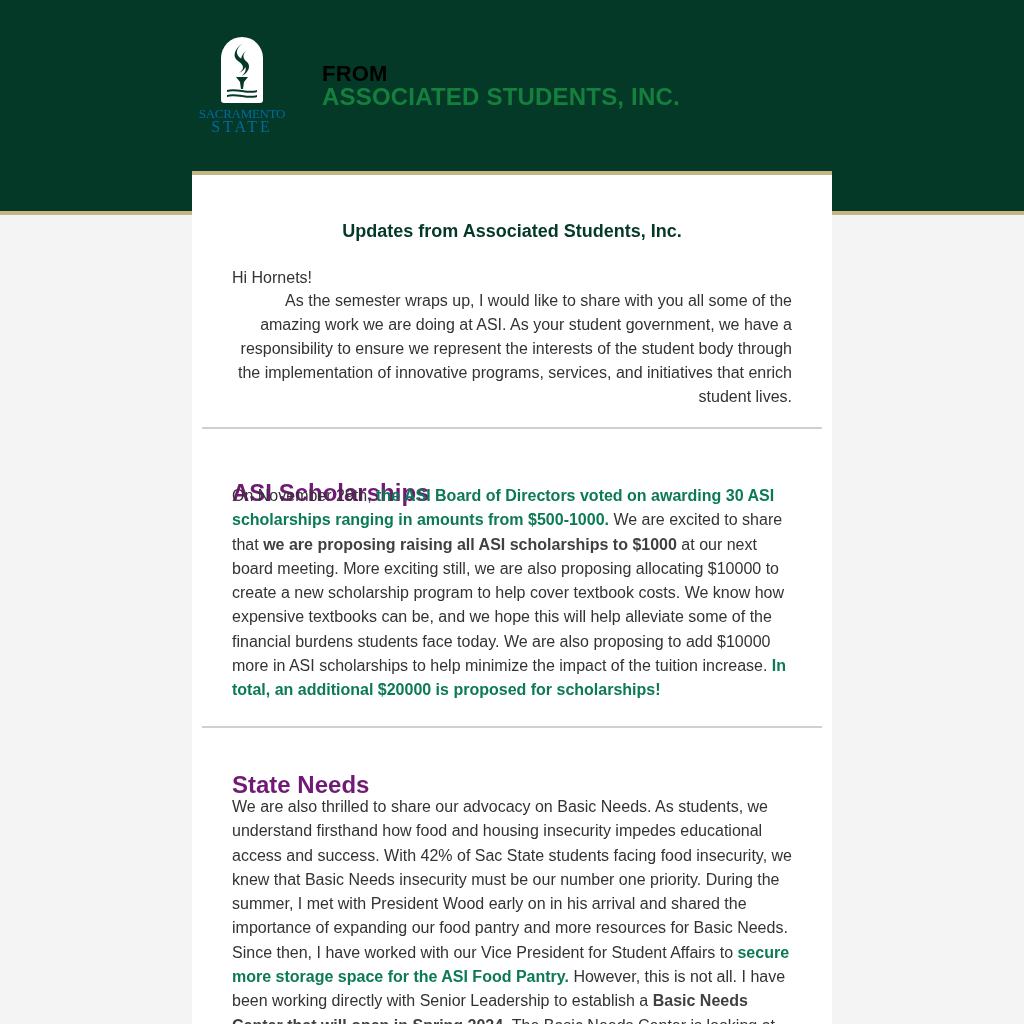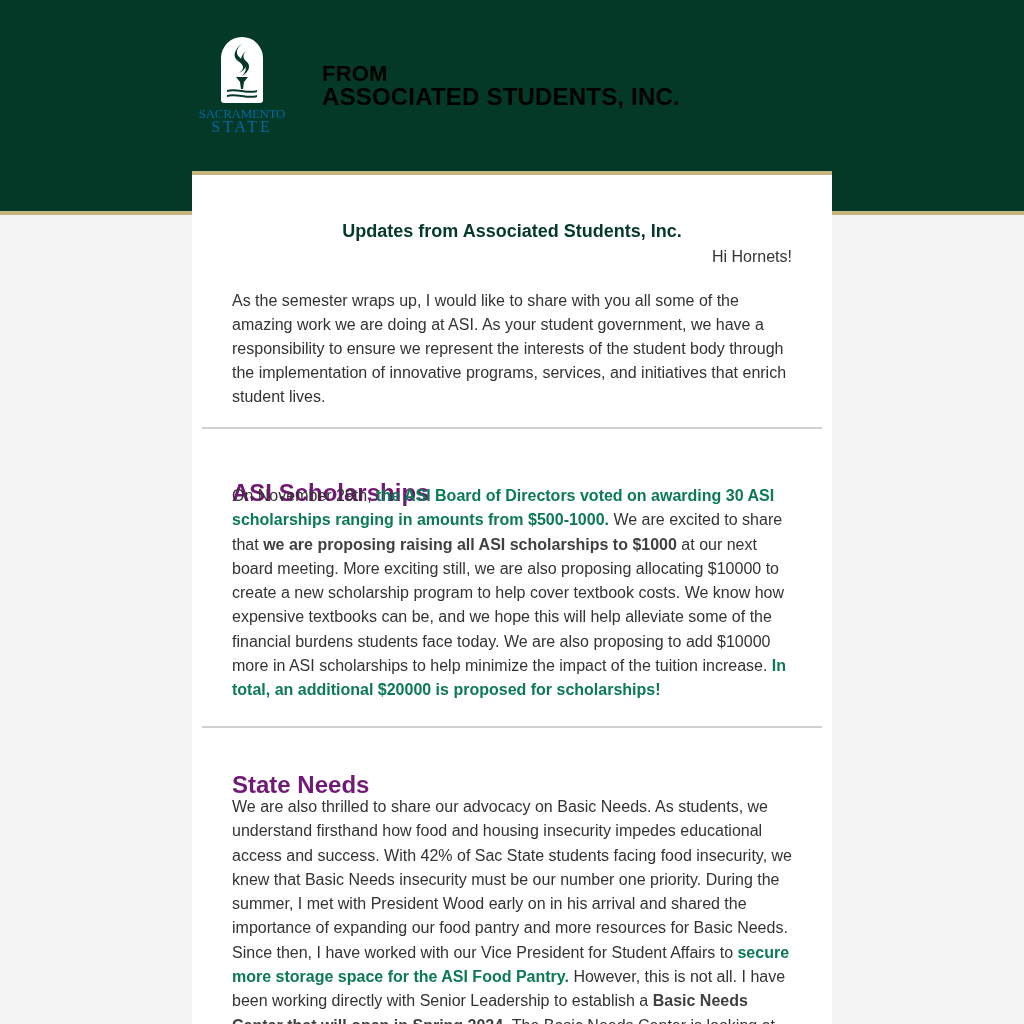--- a/index.html
+++ b/index.html
@@ -30,36 +30,36 @@
       color: #0369a1; font-family: "Liberation Serif", serif; font-size: 13px;
       line-height: 13px; letter-spacing: -0.3px;
     }
     .logo .wordmark .state { letter-spacing: 3px; font-size: 16px; }
     .from-label {
       position: absolute; left: 322px; top: 61px;
       color: #000000; font-weight: bold; font-size: 22px; letter-spacing: 0.2px;
     }
     .org-title {
       position: absolute; left: 322px; top: 83px;
-      color: #000000; font-weight: bold; font-size: 24px; letter-spacing: 0.2px;
+      color: #15803d; font-weight: bold; font-size: 24px; letter-spacing: 0.2px;
     }
     .card {
       position: absolute; left: 192px; top: 171px; width: 640px; height: 900px;
       background: #ffffff; border-top: 4px solid #c4b581;
     }
     .page-title {
       position: absolute; left: 0; top: 46px; width: 640px; text-align: center;
       color: #043927; font-weight: bold; font-size: 18px;
     }
     .text-block {
       position: absolute; left: 40px; width: 560px;
       color: #333333; font-size: 16px; line-height: 24px;
     }
-    .greeting { top: 70px; text-align: right; }
-    .intro { top: 114px; }
+    .greeting { top: 91px; }
+    .intro { top: 114px; text-align: right; }
     .divider {
       position: absolute; left: 10px; width: 620px; height: 2px; background: #d0d0d0;
     }
     .section-heading {
       position: absolute; left: 40px; color: #701a75; font-weight: bold; font-size: 24px; margin-top: 34px;
     }
     .para { line-height: 24.3px; }
     .hl-green { color: #0b7a55; font-weight: bold; }
     .hl-orange { color: #404040; font-weight: bold; }
   </style>

